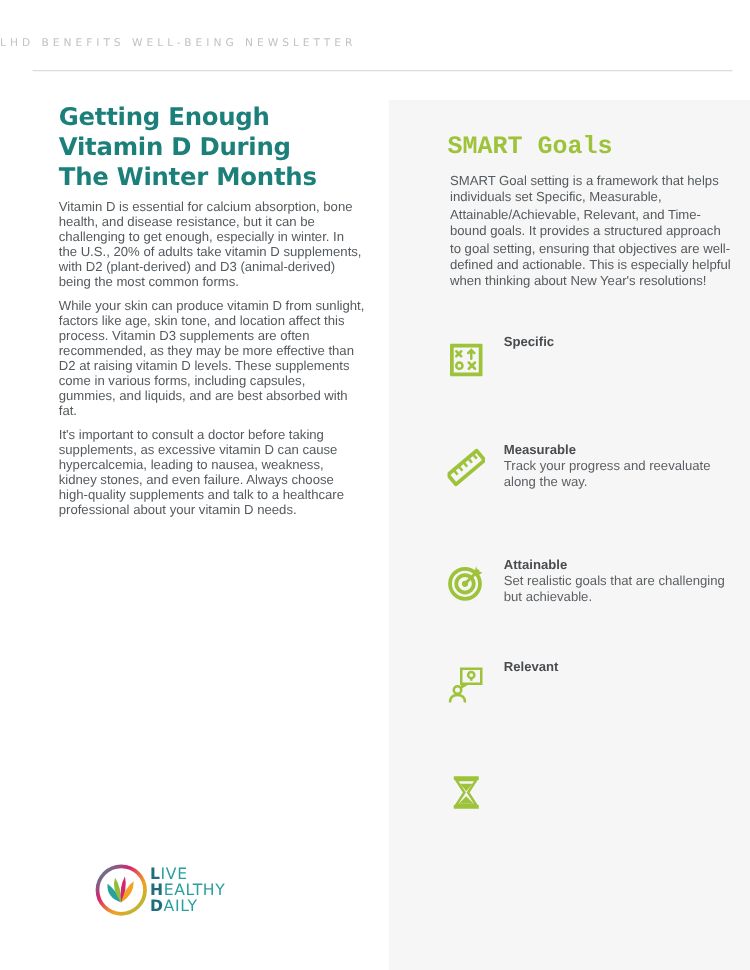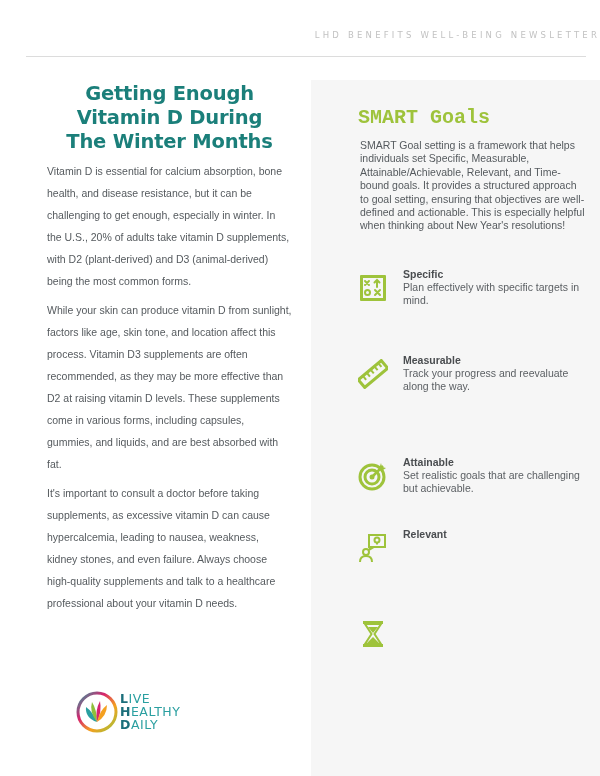--- a/index.html
+++ b/index.html
@@ -1,23 +1,23 @@
 <!DOCTYPE html>
 <html><head>
 <meta charset="utf-8">
 <style>
   html, body { margin:0; padding:0; }
   body { width:600px; height:776px; background:#ffffff; position:relative; overflow:hidden; font-family:"Liberation Sans", sans-serif; }
   .header { position:absolute; top:0; left:0; width:600px; height:58px; }
-  .header-title { position:absolute; top:30px; left:0; width:600px; text-align:right; font-size:8.5px; letter-spacing:3.2px; color:#c2c2c2; font-family:"DejaVu Sans", sans-serif; }
+  .header-title { position:absolute; top:30px; left:0; width:600px; text-align:left; font-size:8.5px; letter-spacing:3.2px; color:#c2c2c2; font-family:"DejaVu Sans", sans-serif; }
   .header-rule { position:absolute; top:56px; left:26px; width:560px; height:1px; background:#dcdcdc; }
 
   .left { position:absolute; top:82px; left:47px; width:245px; }
-  .article-title { font-family:"DejaVu Sans", sans-serif; font-weight:bold; color:#1b7f7a; font-size:19.5px; line-height:24px; margin:0 0 6px 0; letter-spacing:-0.2px;text-align:center; }
-  .article-p { font-size:10.5px; line-height:22px; color:#555a5e; margin:0 0 7px 0; }
+  .article-title { font-family:"DejaVu Sans", sans-serif; font-weight:bold; color:#1b7f7a; font-size:19.5px; line-height:24px; margin:0 0 6px 0; letter-spacing:-0.2px; }
+  .article-p { font-size:10.5px; line-height:12px; color:#555a5e; margin:0 0 7px 0; }
 
   .panel { position:absolute; top:80px; left:311px; width:289px; height:696px; background:#f6f6f6; }
   .panel-title { position:absolute; top:106px; left:358px; font-family:Liberation Mono, monospace; font-weight:bold; color:#9ec33b; font-size:20px; }
   .panel-intro { position:absolute; top:139px; left:360px; width:225px; font-size:10.5px; line-height:13.4px; color:#555a5e; margin:0; }
 
   .goal { position:absolute; left:358px; width:230px; height:50px; }
   .goal-icon { position:absolute; left:0; top:5px; width:30px; height:30px; }
   .goal-text { position:absolute; left:45px; top:0; width:180px; }
   .goal-name { font-size:10.5px; font-weight:bold; color:#4a4d50; line-height:13px; }
   .goal-desc { font-size:10.5px; color:#5c6064; line-height:13.4px; }
@@ -56,21 +56,20 @@
     <rect x="5" y="5" width="20" height="20" fill="#f6f6f6"></rect>
     <g stroke="#9ec33b" stroke-width="2" fill="none" stroke-linecap="round">
       <path d="M7 8 L11 12 M11 8 L7 12"></path>
       <path d="M19 14 L19 7 M16.5 9.5 L19 7 L21.5 9.5"></path>
       <circle cx="9.5" cy="19.5" r="2.5"></circle>
       <path d="M17 17 L22 22 M22 17 L17 22"></path>
     </g>
   </svg>
   <div class="goal-text">
     <div class="goal-name">Specific</div>
-    <div class="goal-desc">Plan effectively with specific targets in mind.</div>
   </div>
 </div>
 
 <div class="goal" style="top:354px;">
   <svg class="goal-icon" viewBox="0 0 30 30">
     <g transform="rotate(-40 15 15)">
       <rect x="0" y="10" width="30" height="10" fill="none" stroke="#9ec33b" stroke-width="3"></rect>
       <g stroke="#9ec33b" stroke-width="2">
         <line x1="6" y1="11" x2="6" y2="15"></line>
         <line x1="11" y1="11" x2="11" y2="15"></line>
@@ -79,21 +78,21 @@
         <line x1="26" y1="11" x2="26" y2="15"></line>
       </g>
     </g>
   </svg>
   <div class="goal-text">
     <div class="goal-name">Measurable</div>
     <div class="goal-desc">Track your progress and reevaluate along the way.</div>
   </div>
 </div>
 
-<div class="goal" style="top:456px;">
+<div class="goal" style="top:446px;">
   <svg class="goal-icon" viewBox="0 0 30 30">
     <circle cx="14" cy="16" r="12" fill="none" stroke="#9ec33b" stroke-width="3"></circle>
     <circle cx="14" cy="16" r="7" fill="none" stroke="#9ec33b" stroke-width="3"></circle>
     <circle cx="14" cy="16" r="2.5" fill="#9ec33b"></circle>
     <line x1="14" y1="16" x2="25" y2="5" stroke="#9ec33b" stroke-width="2.5"></line>
     <path d="M23 2 L24 6 L28 7 L25 9 L21 8 Z" fill="#9ec33b"></path>
   </svg>
   <div class="goal-text">
     <div class="goal-name">Attainable</div>
     <div class="goal-desc">Set realistic goals that are challenging but achievable.</div>

